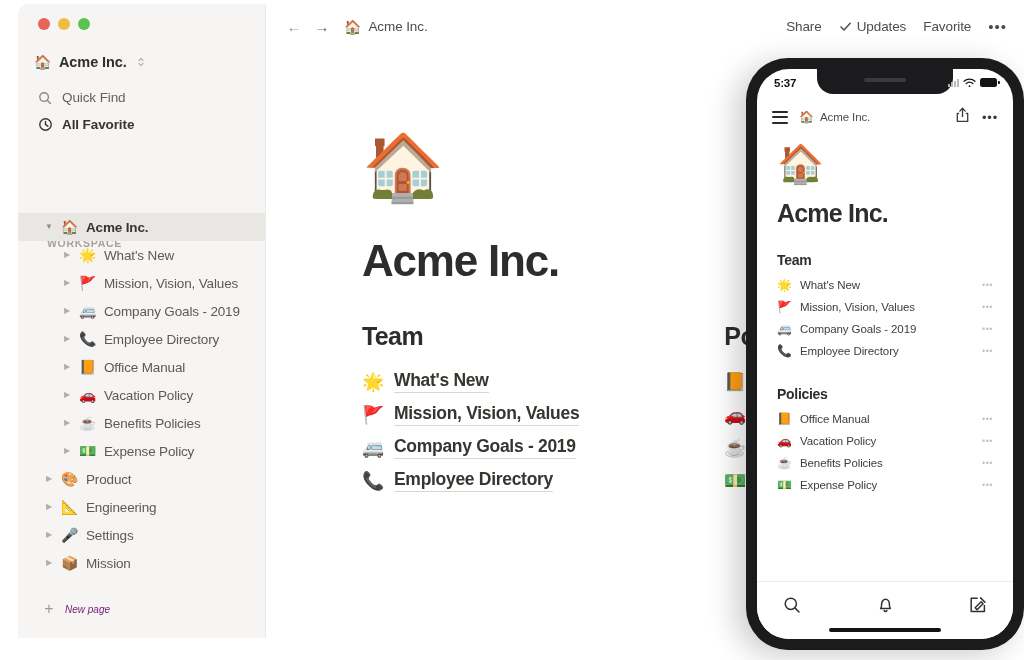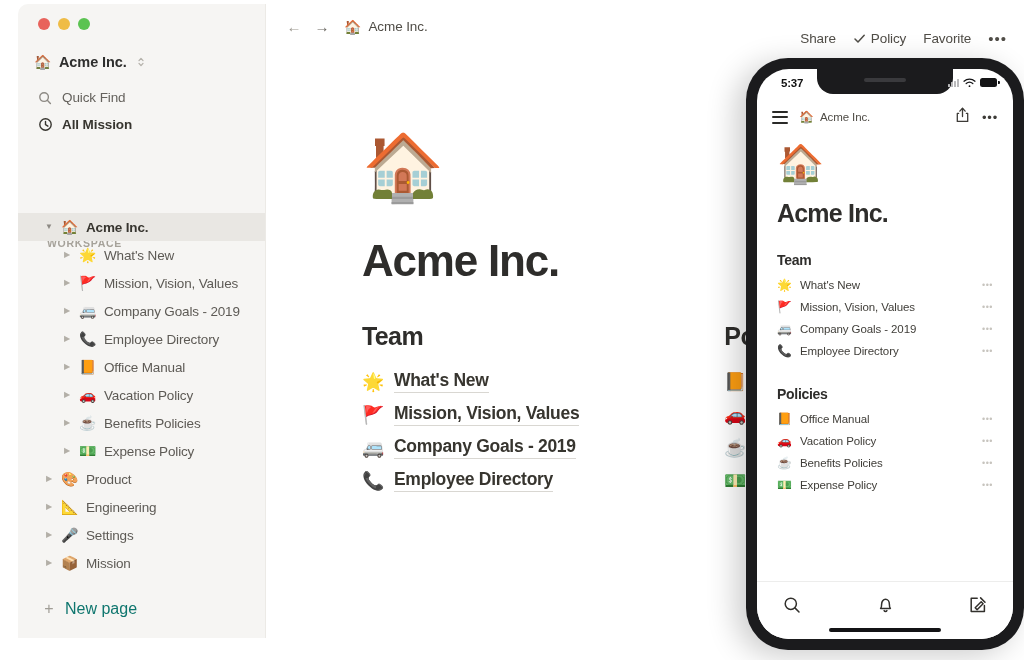--- a/index.html
+++ b/index.html
@@ -189,22 +189,23 @@
     box-sizing: border-box;
   }
   .newpage .plus {
     font-size: 16px;
     color: #a09d96;
     line-height: 1;
     width: 14px;
     text-align: center;
   }
   .newpage .np-label {
-    font-size: 16px;
-    color: #0f766e;
+    font-size: 10px;
+    color: #701a75;
+    font-style: italic;
   }
 
   
   .main {
     flex: 1;
     position: relative;
     background: #ffffff;
     overflow: hidden;
   }
 
@@ -238,21 +239,21 @@
   }
   .crumb-emoji { font-size: 14px; }
   .crumb-label {
     font-size: 13.5px;
     color: #504d47;
     letter-spacing: -0.1px;
   }
   .topbar-right {
     position: absolute;
     right: 17px;
-    top: 12px;
+    top: 0;
     height: 45px;
     display: flex;
     align-items: center;
     gap: 17px;
   }
   .tb-action {
     font-size: 13.5px;
     color: #504d47;
     letter-spacing: -0.1px;
     display: flex;
@@ -354,21 +355,21 @@
     left: 50%;
     transform: translateX(-50%);
     top: 9px;
     width: 42px;
     height: 4px;
     border-radius: 3px;
     background: #3a3a3d;
   }
   .status-bar {
     position: absolute;
-    top: 0; left: 8px; right: 0;
+    top: 0; left: 1px; right: 0;
     height: 27px;
     display: flex;
     align-items: center;
     justify-content: space-between;
     padding: 0 16px;
     box-sizing: border-box;
     z-index: 5;
   }
   .status-time {
     font-size: 11.5px;
@@ -539,21 +540,21 @@
           </span>
           <span class="nav-label">Quick Find</span>
         </div>
         <div class="nav-item strong">
           <span class="nav-icon">
             <svg width="15" height="15" viewBox="0 0 15 15" fill="none" stroke="currentColor" stroke-width="1.4" stroke-linecap="round">
               <circle cx="7.5" cy="7.5" r="5.7"></circle>
                 <path d="M7.5 4.4 V7.7 L9.9 9.2"></path>
             </svg>
           </span>
-          <span class="nav-label">All Mission</span>
+          <span class="nav-label">All Favorite</span>
         </div>
       </div>
 
       <div class="section-title">WORKSPACE</div>
 
       <div class="tree" id="tree">
           <div class="tree-row lvl1 selected">
             <span class="tree-arrow open">▼</span>
             <span class="tree-emoji">🏠</span>
             <span class="tree-label">Acme Inc.</span>
@@ -640,21 +641,21 @@
         <div class="topbar-right">
           <span class="tb-action">
             <span>Share</span>
           </span>
           <span class="tb-action">
             <span class="tb-check">
               <svg width="13" height="13" viewBox="0 0 13 13" fill="none" stroke="currentColor" stroke-width="1.5" stroke-linecap="round" stroke-linejoin="round">
                 <path d="M2 7 L5 10 L11.2 3.2"></path>
               </svg>
             </span>
-            <span>Policy</span>
+            <span>Updates</span>
           </span>
           <span class="tb-action">
             <span>Favorite</span>
           </span>
           <span class="tb-dots">•••</span>
         </div>
       </div>
 
       <div class="page">
         <div class="page-emoji">🏠</div>

